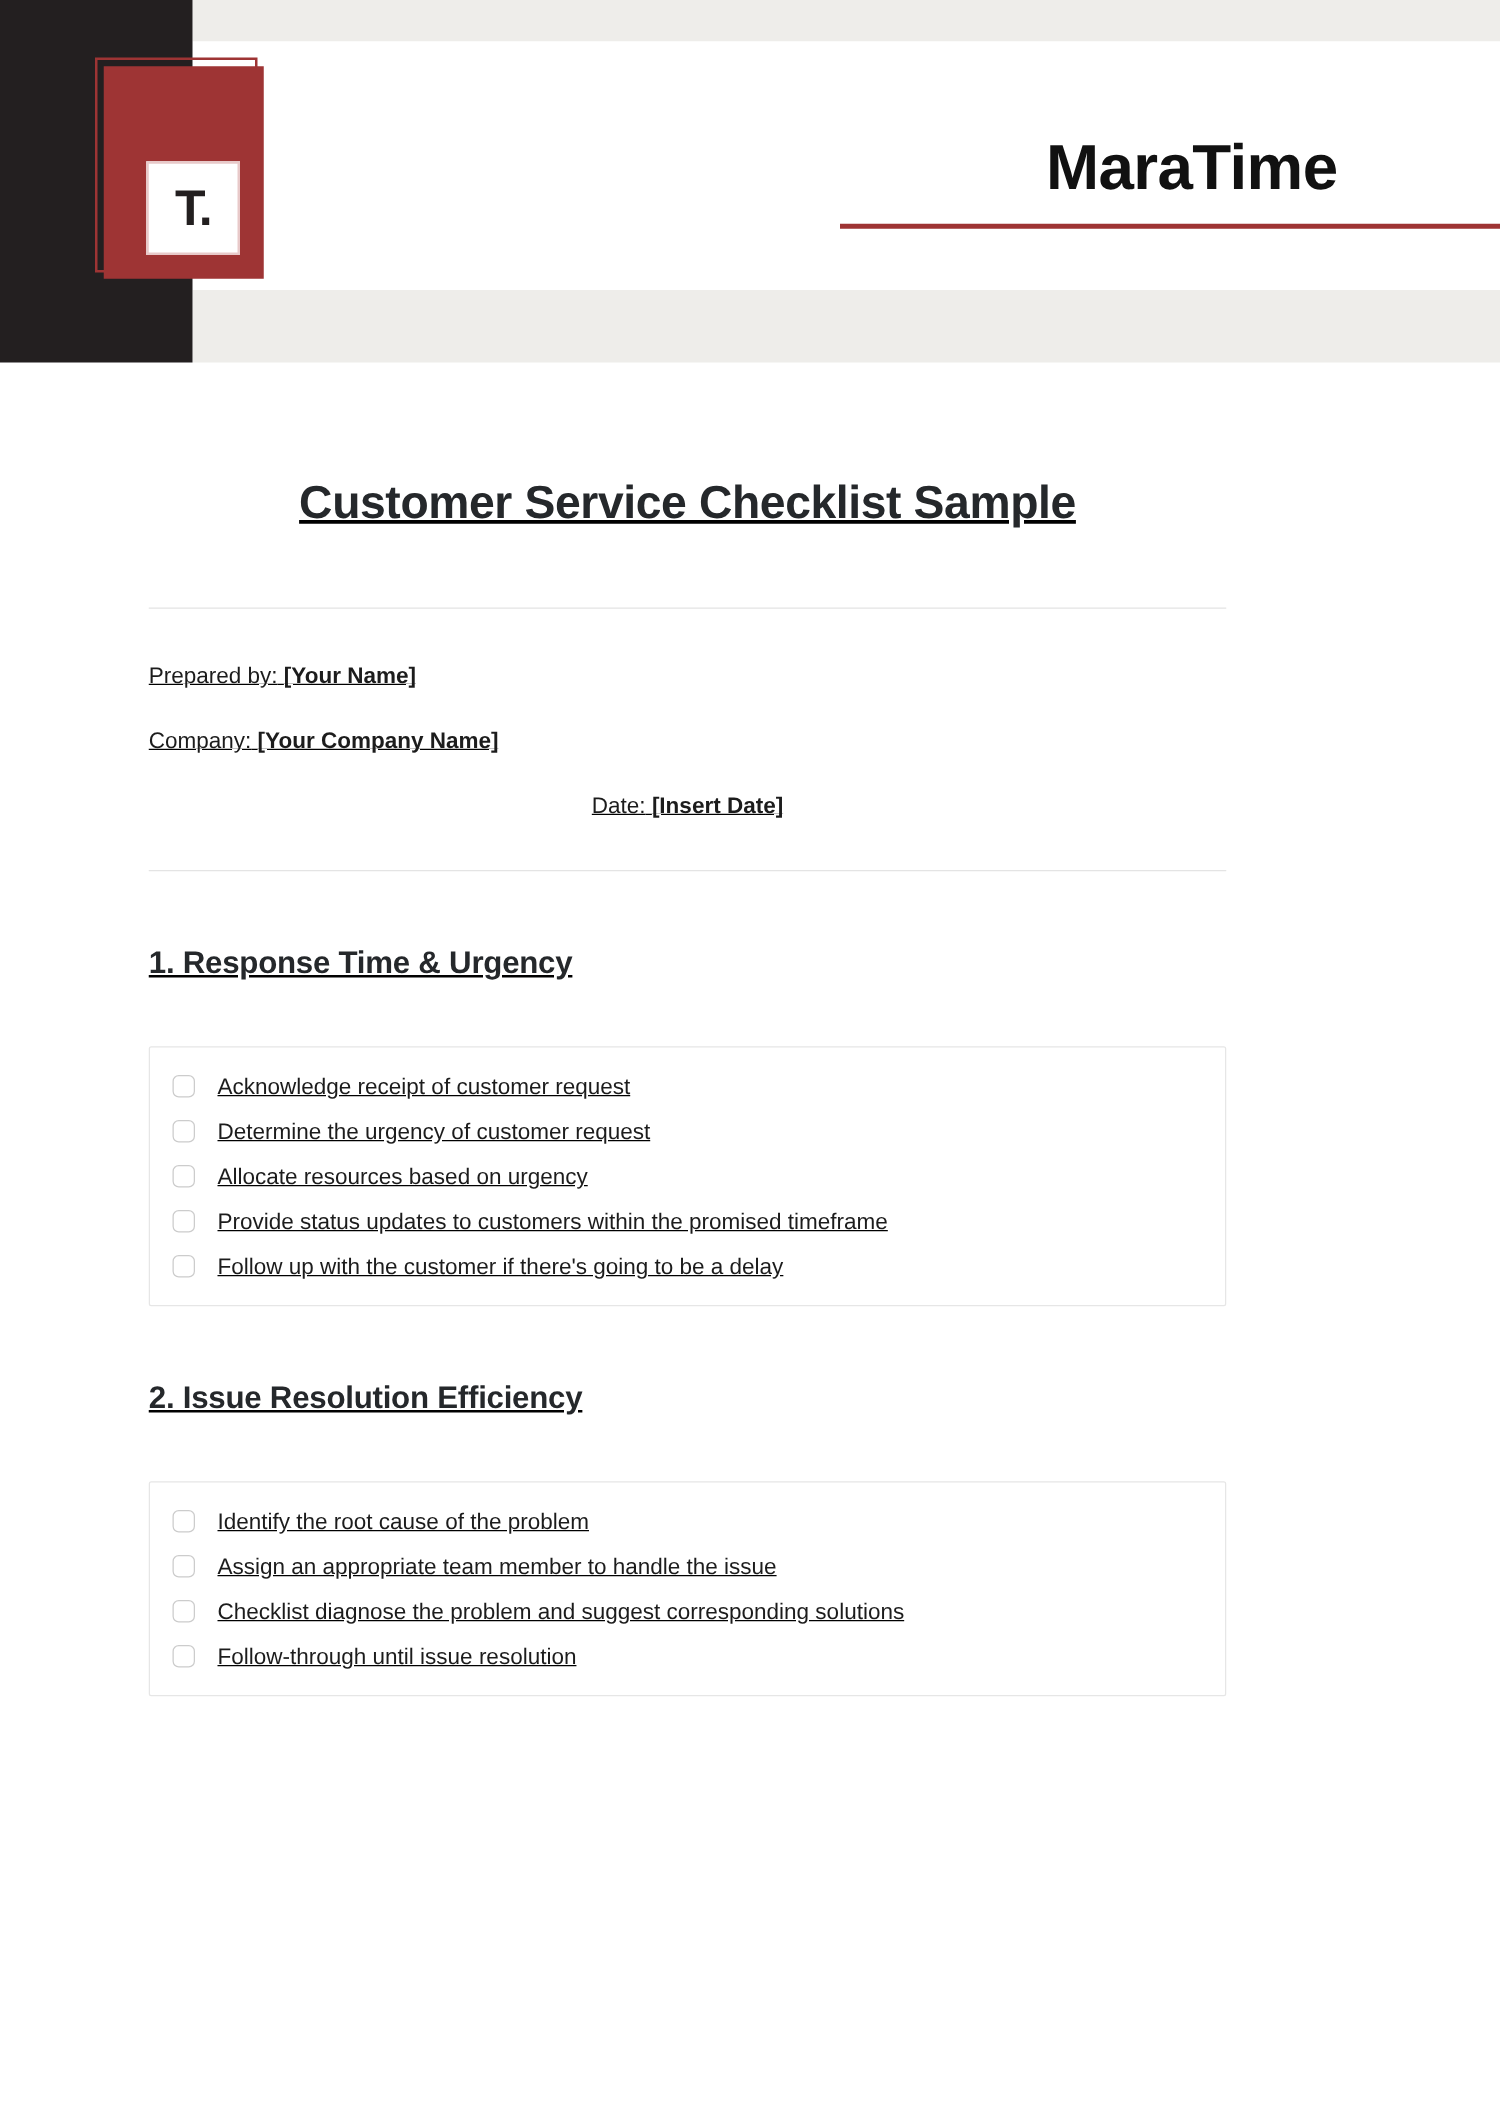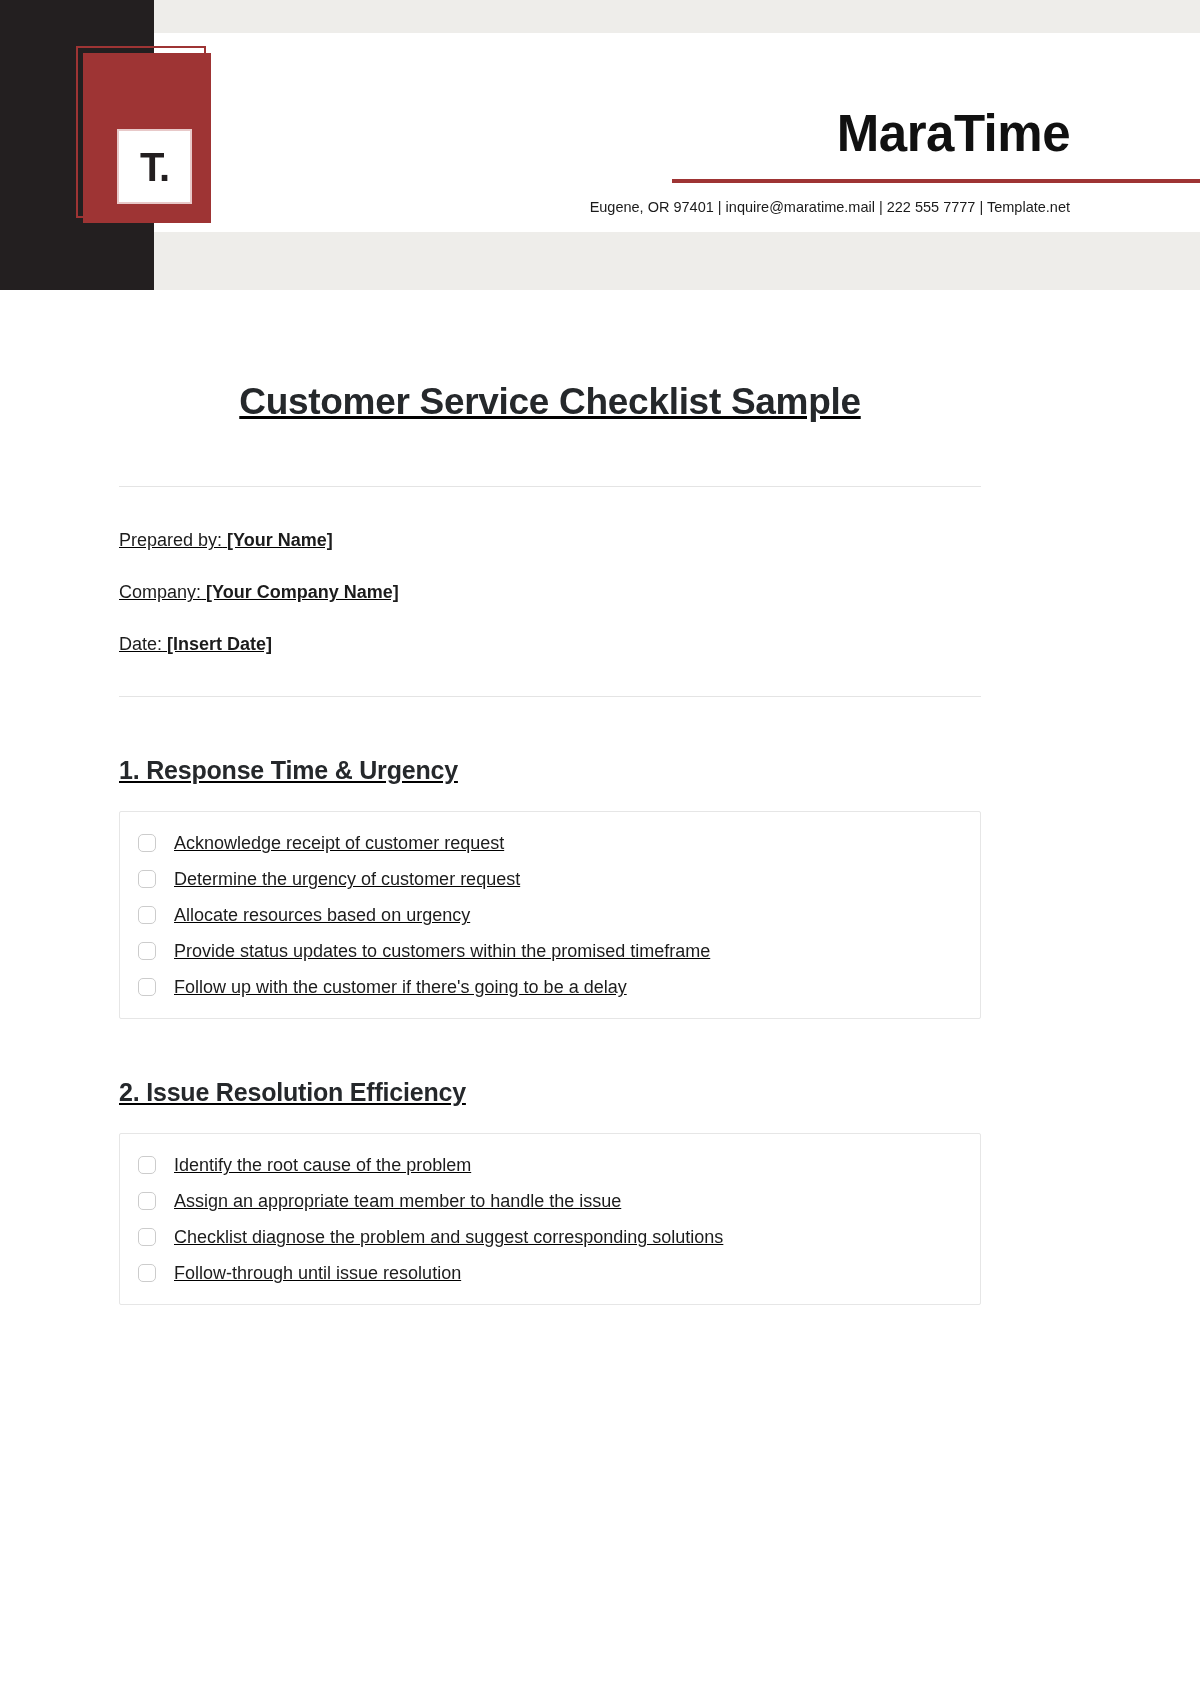--- a/index.html
+++ b/index.html
@@ -164,42 +164,42 @@
 
   .meta-list {
     margin: 44px 0 0 0;
   }
   .meta-row {
     font-size: 18px;
     color: #1c1c1c;
     line-height: 1;
     margin-bottom: 34px;
   }
-  .meta-row:last-child { margin-bottom: 0; }
+  .meta-row:last-child { margin-bottom: 0; text-align: center; }
   .meta-label { font-weight: normal; }
   .meta-value { font-weight: bold; }
 
   .divider-2 {
     height: 1px;
     background: #e4e4e4;
     margin: 43px 0 0 0;
   }
 
   .section { margin-top: 58px; }
   .section-title {
     font-size: 25px;
     font-weight: bold;
     color: #25282b;
     line-height: 1.2;
     letter-spacing: -0.2px;
     margin: 0;
   }
 
   .checklist {
-    margin-top: 26px;
+    margin-top: 52px;
     border: 1px solid #e6e6e6;
     border-radius: 2px;
     padding: 13px 0 13px 0;
     box-sizing: border-box;
   }
   .check-row {
     display: flex;
     align-items: center;
     padding: 0 18px;
     height: 36px;
@@ -235,21 +235,20 @@
       <div class="logo-outline"></div>
       <div class="logo-fill">
         <div class="logo-inner-rule">
           <div class="logo-mark">T.</div>
         </div>
       </div>
     </div>
 
     <div class="brand-name">MaraTime</div>
     <div class="brand-rule"></div>
-    <div class="brand-contact">Eugene, OR 97401 | inquire@maratime.mail | 222 555 7777 | Template.net</div>
   </div>
 
   <div class="content">
 
     <h1 class="doc-title">Customer Service Checklist Sample</h1>
 
     <div class="divider"></div>
 
     <div class="meta-list">
       <div class="meta-row">

